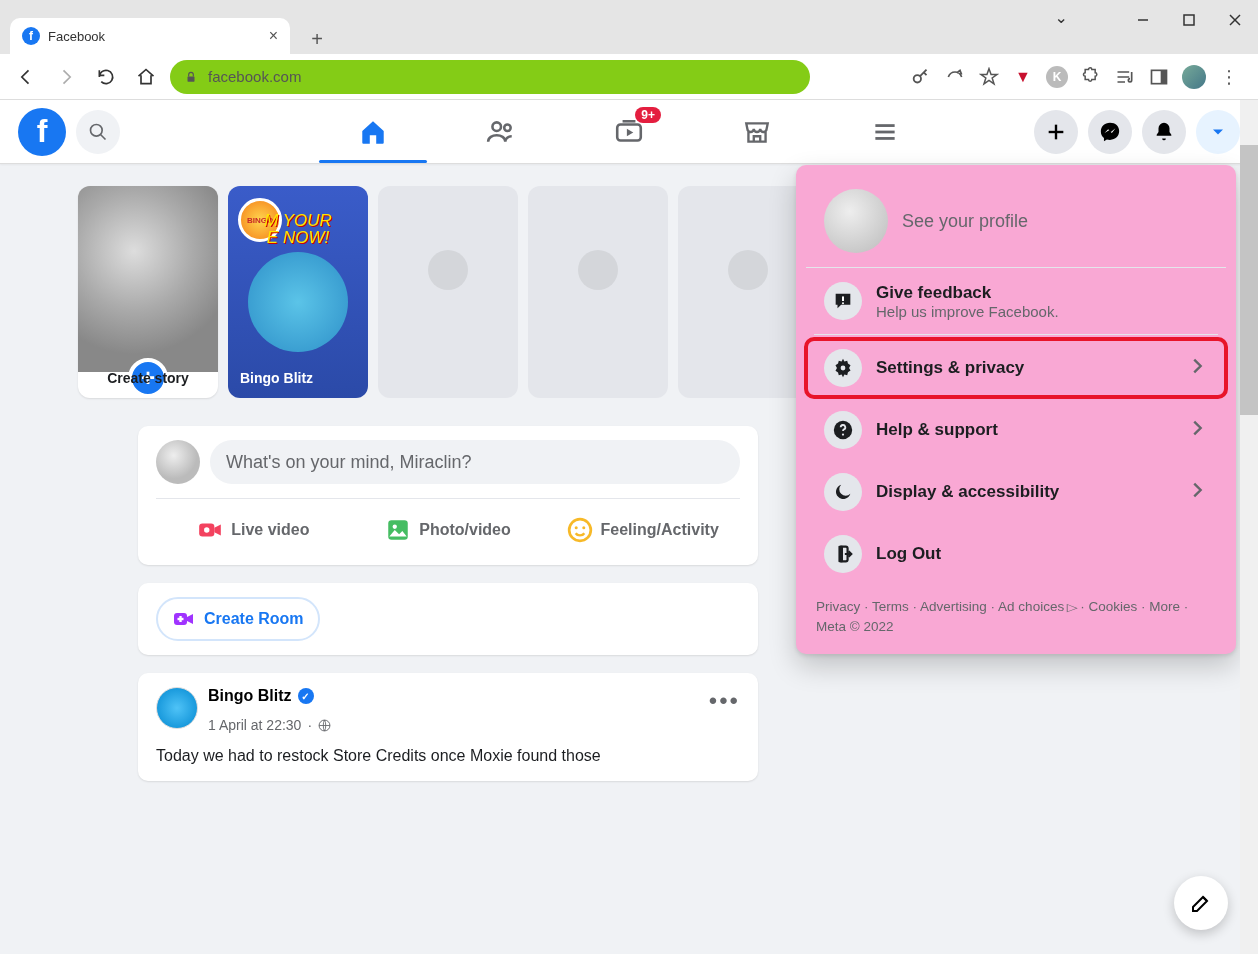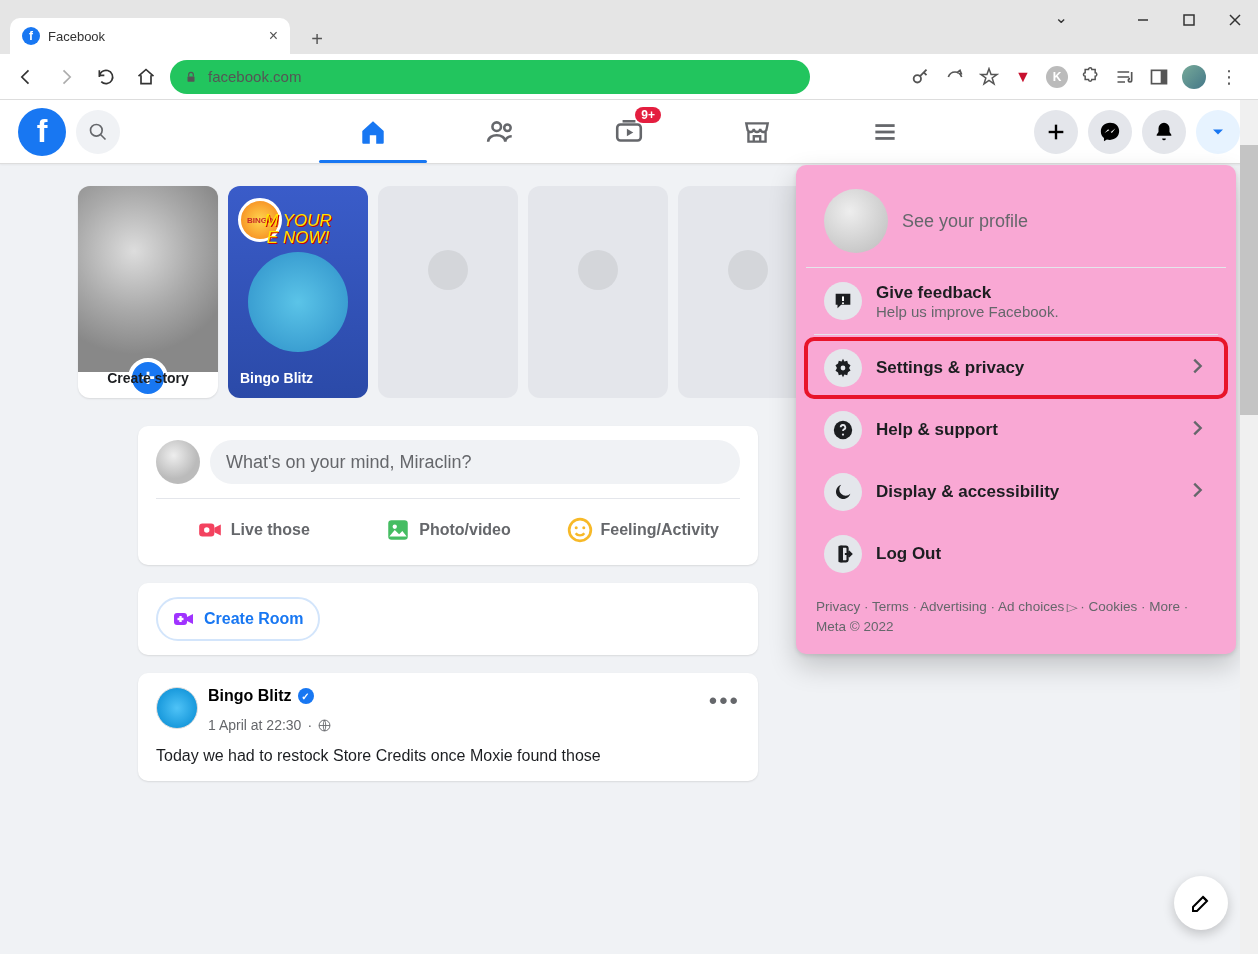--- a/index.html
+++ b/index.html
@@ -13,21 +13,21 @@
 .tab-close { margin-left:auto; font-size:16px; color:#555; cursor:pointer; }
 .newtab { width:30px; height:30px; margin-left:12px; display:flex; align-items:center; justify-content:center; color:#555; font-size:20px; cursor:pointer; }
 .win-btns { position:absolute; right:0; top:0; display:flex; }
 .win-btn { width:46px; height:40px; display:flex; align-items:center; justify-content:center; color:#333; }
 .win-btn svg { width:14px; height:14px; }
 .win-dd { position:absolute; right:190px; top:8px; font-size:16px; color:#333; }
 
 .addrbar { height:46px; background:#fff; display:flex; align-items:center; padding:0 10px; gap:8px; border-bottom:1px solid #ddd; }
 .nav-btn { width:32px; height:32px; display:flex; align-items:center; justify-content:center; color:#555; border-radius:50%; }
 .nav-btn.dis { opacity:.4; }
-.omnibox { flex:1; max-width:640px; height:34px; background:#22c55e; border-radius:17px; display:flex; align-items:center; padding:0 14px; gap:10px; color:#555; font-size:15px; }
+.omnibox { flex:1; max-width:640px; height:34px; background:#84cc16; border-radius:17px; display:flex; align-items:center; padding:0 14px; gap:10px; color:#555; font-size:15px; }
 .addr-right { margin-left:auto; display:flex; align-items:center; gap:12px; padding-right:8px; }
 .ext-icon { width:22px; height:22px; display:flex; align-items:center; justify-content:center; color:#555; }
 .circle-k { width:22px;height:22px;border-radius:50%;background:#bbb;display:flex;align-items:center;justify-content:center;font-size:12px;color:#fff;font-weight:bold;}
 .avatar-sm { width:24px;height:24px;border-radius:50%;background:linear-gradient(135deg,#7a9,#478);}
 
 
 .fb-area { position:relative; height:854px; background:#f0f2f5; }
 .fb-header { height:64px; background:#fff; border-bottom:1px solid #ddd; display:flex; align-items:center; padding:0 18px; position:relative; box-shadow:0 1px 2px rgba(0,0,0,.05); }
 .fb-logo { width:48px; height:48px; border-radius:50%; background:#1877f2; display:flex; align-items:center; justify-content:center; color:#fff; font-weight:800; font-size:32px; }
 .fb-search { width:44px; height:44px; border-radius:50%; background:#f0f2f5; margin-left:10px; display:flex; align-items:center; justify-content:center; }
@@ -305,21 +305,21 @@
         <div class="avatar-md"></div>
         <div class="comp-input">What's on your mind, Miraclin?</div>
       </div>
       <div class="comp-actions">
         <div class="comp-act">
           <svg width="26" height="26" viewBox="0 0 24 24">
               <rect x="2" y="6" width="14" height="12" rx="3" fill="#f3425f"></rect>
               <path d="M16 10l6-3v10l-6-3z" fill="#f3425f"></path>
               <circle cx="9" cy="12" r="2.5" fill="#fff"></circle>
             </svg>
-          <span>Live those</span>
+          <span>Live video</span>
         </div>
         <div class="comp-act">
           <svg width="26" height="26" viewBox="0 0 24 24">
               <rect x="3" y="3" width="18" height="18" rx="3" fill="#45bd62"></rect>
               <circle cx="9" cy="9" r="2" fill="#fff"></circle>
               <path d="M4 18l5-6 4 4 3-3 4 5z" fill="#fff"></path>
             </svg>
           <span>Photo/video</span>
         </div>
         <div class="comp-act">

